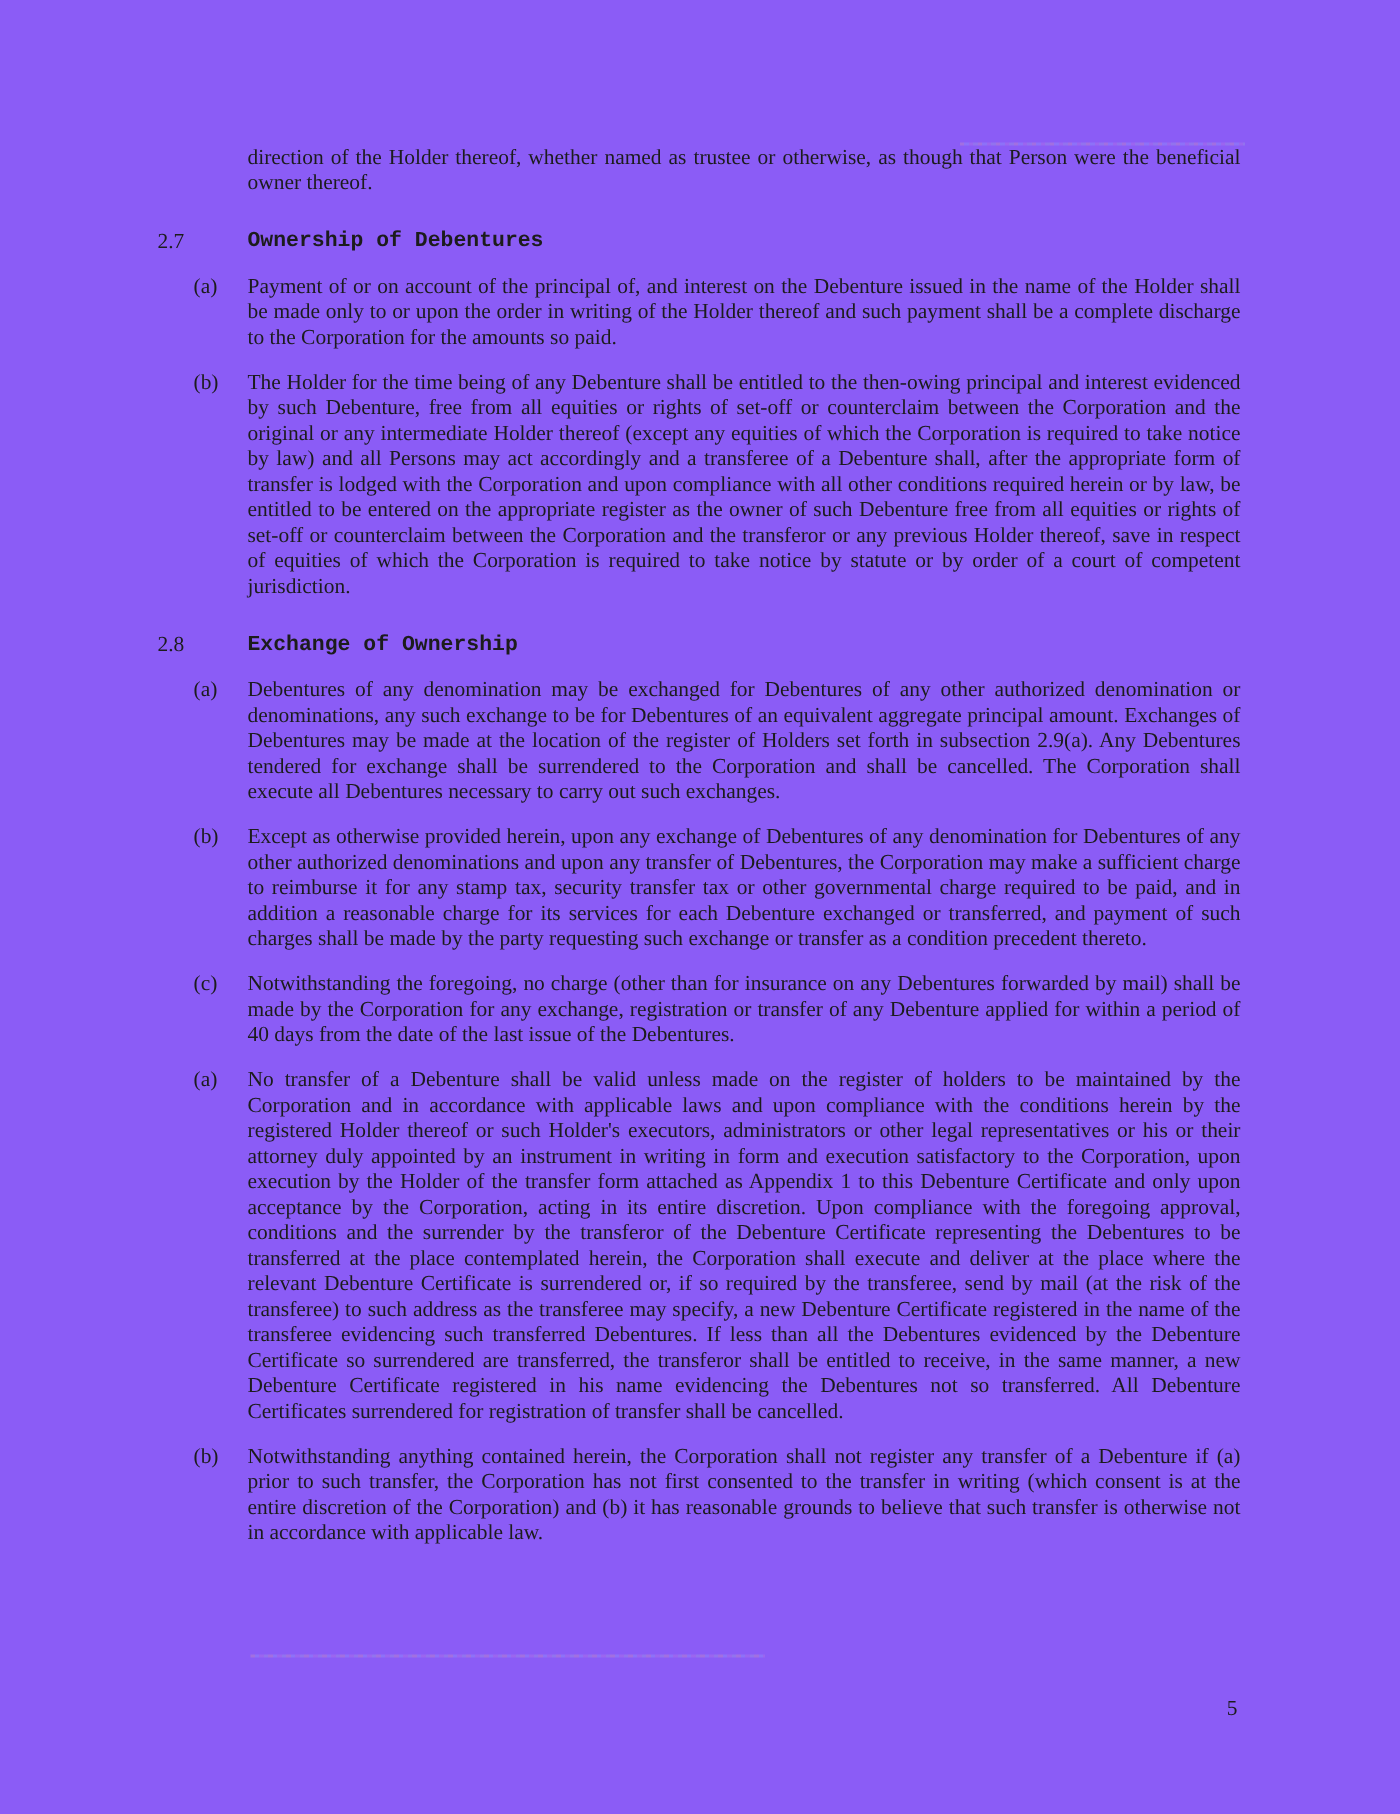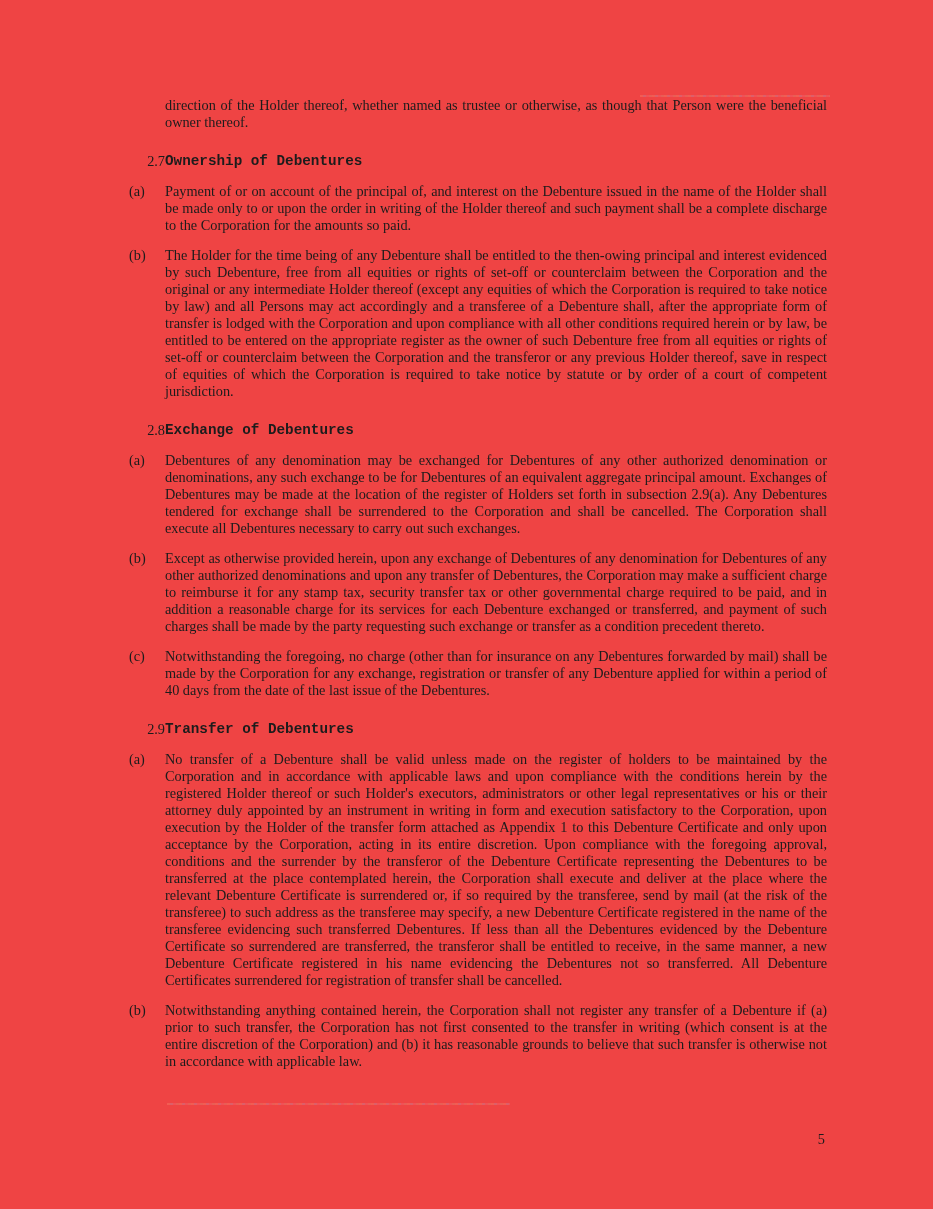--- a/index.html
+++ b/index.html
@@ -4,21 +4,21 @@
 <style>
   html, body {
     margin: 0;
     padding: 0;
     background: #ffffff;
   }
   .page {
     position: relative;
     width: 933px;
     height: 1209px;
-    background: #ef4444;
+    background: #8b5cf6;
     overflow: hidden;
     font-family: "Liberation Serif", "DejaVu Serif", serif;
     font-size: 14.3px;
     line-height: 17px;
     color: #1c1c1c;
   }
   .content {
     position: absolute;
     top: 97px;
     left: 105px;
@@ -31,21 +31,20 @@
   }
   .heading {
     display: flex;
     margin-top: 22px;
     margin-bottom: 11px;
   }
   .heading .num {
     width: 60px;
     flex: 0 0 60px;
     font-weight: normal;
-    text-align: right;
   }
   .heading .title {
     font-weight: bold;
     font-family: Liberation Mono, monospace;
   }
   .item {
     display: flex;
     margin-top: 13px;
   }
   .item .label {
@@ -95,39 +94,35 @@
       <span class="label">(a)</span>
       <span class="text">Payment of or on account of the principal of, and interest on the Debenture issued in the name of the Holder shall be made only to or upon the order in writing of the Holder thereof and such payment shall be a complete discharge to the Corporation for the amounts so paid.</span>
     </div>
     <div class="item">
       <span class="label">(b)</span>
       <span class="text">The Holder for the time being of any Debenture shall be entitled to the then-owing principal and interest evidenced by such Debenture, free from all equities or rights of set-off or counterclaim between the Corporation and the original or any intermediate Holder thereof (except any equities of which the Corporation is required to take notice by law) and all Persons may act accordingly and a transferee of a Debenture shall, after the appropriate form of transfer is lodged with the Corporation and upon compliance with all other conditions required herein or by law, be entitled to be entered on the appropriate register as the owner of such Debenture free from all equities or rights of set-off or counterclaim between the Corporation and the transferor or any previous Holder thereof, save in respect of equities of which the Corporation is required to take notice by statute or by order of a court of competent jurisdiction.</span>
     </div>
 
     <div class="heading">
       <span class="num">2.8</span>
-      <span class="title">Exchange of Debentures</span>
+      <span class="title">Exchange of Ownership</span>
     </div>
     <div class="item">
       <span class="label">(a)</span>
       <span class="text">Debentures of any denomination may be exchanged for Debentures of any other authorized denomination or denominations, any such exchange to be for Debentures of an equivalent aggregate principal amount.  Exchanges of Debentures may be made at the location of the register of Holders set forth in subsection 2.9(a).  Any Debentures tendered for exchange shall be surrendered to the Corporation and shall be cancelled.  The Corporation shall execute all Debentures necessary to carry out such exchanges.</span>
     </div>
     <div class="item">
       <span class="label">(b)</span>
       <span class="text">Except as otherwise provided herein, upon any exchange of Debentures of any denomination for Debentures of any other authorized denominations and upon any transfer of Debentures, the Corporation may make a sufficient charge to reimburse it for any stamp tax, security transfer tax or other governmental charge required to be paid, and in addition a reasonable charge for its services for each Debenture exchanged or transferred, and payment of such charges shall be made by the party requesting such exchange or transfer as a condition precedent thereto.</span>
     </div>
     <div class="item">
       <span class="label">(c)</span>
       <span class="text">Notwithstanding the foregoing, no charge (other than for insurance on any Debentures forwarded by mail) shall be made by the Corporation for any exchange, registration or transfer of any Debenture applied for within a period of 40 days from the date of the last issue of the Debentures.</span>
     </div>
 
-    <div class="heading">
-      <span class="num">2.9</span>
-      <span class="title">Transfer of Debentures</span>
-    </div>
     <div class="item">
       <span class="label">(a)</span>
       <span class="text">No transfer of a Debenture shall be valid unless made on the register of holders to be maintained by the Corporation and in accordance with applicable laws and upon compliance with the conditions herein by the registered Holder thereof or such Holder's executors, administrators or other legal representatives or his or their attorney duly appointed by an instrument in writing in form and execution satisfactory to the Corporation, upon execution by the Holder of the transfer form attached as Appendix 1 to this Debenture Certificate and only upon acceptance by the Corporation, acting in its entire discretion.  Upon compliance with the foregoing approval, conditions and the surrender by the transferor of the Debenture Certificate representing the Debentures to be transferred at the place contemplated herein, the Corporation shall execute and deliver at the place where the relevant Debenture Certificate is surrendered or, if so required by the transferee, send by mail (at the risk of the transferee) to such address as the transferee may specify, a new Debenture Certificate registered in the name of the transferee evidencing such transferred Debentures.  If less than all the Debentures evidenced by the Debenture Certificate so surrendered are transferred, the transferor shall be entitled to receive, in the same manner, a new Debenture Certificate registered in his name evidencing the Debentures not so transferred.  All Debenture Certificates surrendered for registration of transfer shall be cancelled.</span>
     </div>
     <div class="item">
       <span class="label">(b)</span>
       <span class="text">Notwithstanding anything contained herein, the Corporation shall not register any transfer of a Debenture if (a) prior to such transfer, the Corporation has not first consented to the transfer in writing (which consent is at the entire discretion of the Corporation) and (b) it has reasonable grounds to believe that such transfer is otherwise not in accordance with applicable law.</span>
     </div>
 
   </div>

